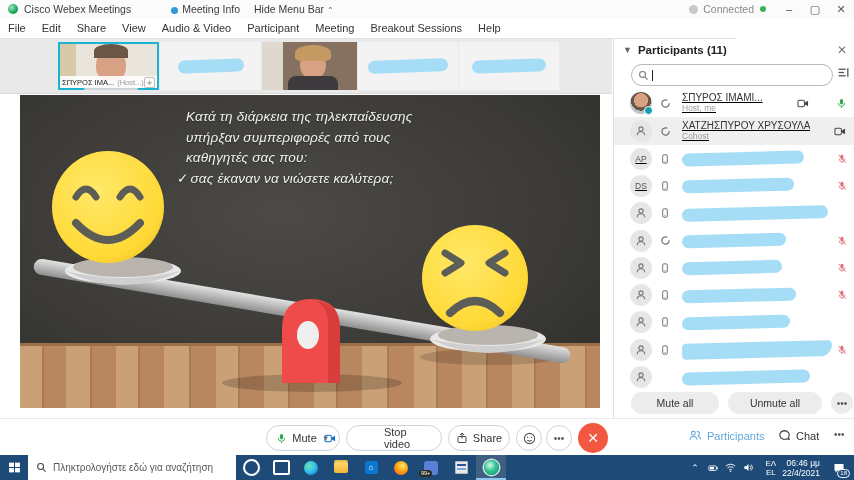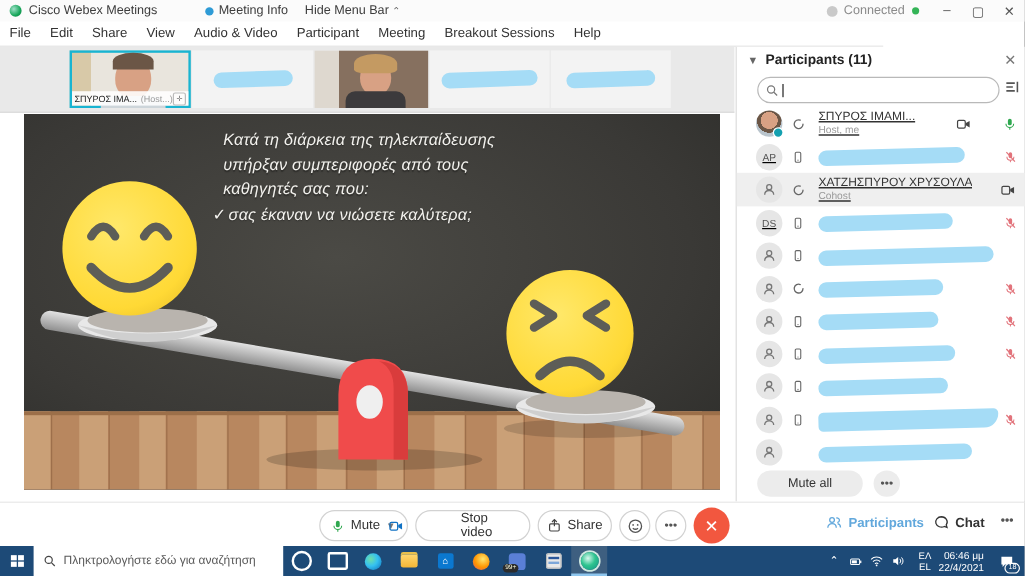--- a/index.html
+++ b/index.html
@@ -56,21 +56,21 @@
   .mic-live{color:#2fa84f;}.mic-muted{color:#e2737b;}
   .cam{color:#444;}
   .p-bottom{position:absolute;left:0;bottom:4px;width:100%;display:flex;align-items:center;padding-left:17px;box-sizing:border-box;gap:9px;}
   .pill-gray{background:#ececec;border-radius:13px;height:22px;display:flex;align-items:center;justify-content:center;font-size:10.5px;color:#333;}
   .dots-btn{width:22px;height:22px;border-radius:50%;background:#ececec;display:flex;align-items:center;justify-content:center;color:#555;font-size:10px;}
   
   .bottombar{left:0;top:418px;width:854px;height:37px;background:#fff;border-top:1px solid #e8e8e8;}
   .ctl{position:absolute;top:6px;height:26px;background:#fff;border:1px solid #d2d2d2;border-radius:14px;display:flex;align-items:center;justify-content:center;font-size:11px;color:#333;gap:5px;box-sizing:border-box;}
   .ctl .dd{color:#777;font-size:8px;}
   .leave{position:absolute;top:4px;width:30px;height:30px;border-radius:50%;background:#f2573f;color:#fff;display:flex;align-items:center;justify-content:center;font-size:14px;}
-  .foot-btn{position:absolute;top:10px;display:flex;align-items:center;gap:5px;font-size:11px;font-weight:bold;}
+  .foot-btn{position:absolute;top:10px;display:flex;align-items:center;gap:5px;font-size:11px;}
   
   .taskbar{left:0;top:455px;width:854px;height:25px;background:#1d4a77;display:flex;align-items:center;color:#fff;}
   .tb-start{width:28px;height:25px;display:flex;align-items:center;justify-content:center;}
   .tb-search{width:208px;height:25px;background:#fff;display:flex;align-items:center;color:#5a5a5a;font-size:10px;gap:6px;padding-left:8px;box-sizing:border-box;}
   .tb-app{width:30px;height:25px;display:flex;align-items:center;justify-content:center;position:relative;}
   .tb-app.active{background:#3e5f80;box-shadow:inset 0 -2px 0 #8ec6ee;}
   .tray{margin-left:auto;display:flex;align-items:center;height:25px;}
   .tray-ico{width:15px;display:flex;justify-content:center;color:#fff;margin-right:3px;}
   .tray-lang{font-size:8px;line-height:9px;text-align:center;margin:0 6px;}
   .tray-clock{font-size:8.5px;line-height:10px;text-align:right;margin-right:8px;}
@@ -291,20 +291,45 @@
             </span>
             <span class="mic-live ico">
               <svg width="11" height="13" viewBox="0 0 24 24">
                 <rect x="8.5" y="2" width="7" height="12" rx="3.5" fill="currentColor"></rect>
                 <path d="M5 11a7 7 0 0 0 14 0" fill="none" stroke="currentColor" stroke-width="2"></path>
                 <line x1="12" y1="18" x2="12" y2="22" stroke="currentColor" stroke-width="2"></line>
               </svg>
             </span>
           </div>
         </div>
+        <div class="prow hl" style="height: 28px;">
+          <div class="avatar" style="color: rgb(119, 119, 119);">
+            <svg width="12" height="12" viewBox="0 0 24 24">
+              <circle cx="12" cy="8" r="4.2" fill="none" stroke="currentColor" stroke-width="2.2"></circle>
+              <path d="M4.5 20.5c0-4.5 3.6-7 7.5-7s7.5 2.5 7.5 7" fill="none" stroke="currentColor" stroke-width="2.2"></path>
+            </svg>
+          </div>
+          <span class="stat-ico ico">
+            <svg width="11" height="11" viewBox="0 0 24 24">
+              <path d="M20 12a8 8 0 1 1-5-7.4" fill="none" stroke="currentColor" stroke-width="2.4" stroke-linecap="round"></path>
+            </svg>
+          </span>
+          <div class="pname">
+            <div>ΧΑΤΖΗΣΠΥΡΟΥ ΧΡΥΣΟΥΛΑ</div>
+            <div class="prole">Cohost</div>
+          </div>
+          <div class="rgt">
+            <span class="cam ico">
+              <svg width="14" height="11" viewBox="0 0 24 24">
+                <rect x="1" y="5" width="14" height="14" rx="2.5" fill="none" stroke="currentColor" stroke-width="2.2"></rect>
+                <path d="M16 10l7-4v12l-7-4z" fill="currentColor"></path>
+              </svg>
+            </span>
+          </div>
+        </div>
         <div class="prow" style="height: 27.3px;">
           <div class="avatar">
             <span>AP</span>
           </div>
           <span class="stat-ico ico">
             <svg width="10" height="12" viewBox="0 0 24 24">
               <rect x="6.5" y="2" width="11" height="20" rx="2.5" fill="none" stroke="currentColor" stroke-width="2.2"></rect>
               <circle cx="12" cy="18" r="1.2" fill="currentColor"></circle>
             </svg>
           </span>
@@ -313,45 +338,20 @@
             <span class="mic-muted ico">
               <svg width="10" height="12" viewBox="0 0 24 24">
                 <rect x="8.5" y="2" width="7" height="12" rx="3.5" fill="currentColor"></rect>
                 <path d="M5 11a7 7 0 0 0 14 0" fill="none" stroke="currentColor" stroke-width="2"></path>
                 <line x1="12" y1="18" x2="12" y2="22" stroke="currentColor" stroke-width="2"></line>
                 <line x1="4" y1="2" x2="21" y2="21" stroke="currentColor" stroke-width="2.4"></line>
               </svg>
             </span>
           </div>
         </div>
-        <div class="prow hl" style="height: 28px;">
-          <div class="avatar" style="color: rgb(119, 119, 119);">
-            <svg width="12" height="12" viewBox="0 0 24 24">
-              <circle cx="12" cy="8" r="4.2" fill="none" stroke="currentColor" stroke-width="2.2"></circle>
-              <path d="M4.5 20.5c0-4.5 3.6-7 7.5-7s7.5 2.5 7.5 7" fill="none" stroke="currentColor" stroke-width="2.2"></path>
-            </svg>
-          </div>
-          <span class="stat-ico ico">
-            <svg width="11" height="11" viewBox="0 0 24 24">
-              <path d="M20 12a8 8 0 1 1-5-7.4" fill="none" stroke="currentColor" stroke-width="2.4" stroke-linecap="round"></path>
-            </svg>
-          </span>
-          <div class="pname">
-            <div>ΧΑΤΖΗΣΠΥΡΟΥ ΧΡΥΣΟΥΛΑ</div>
-            <div class="prole">Cohost</div>
-          </div>
-          <div class="rgt">
-            <span class="cam ico">
-              <svg width="14" height="11" viewBox="0 0 24 24">
-                <rect x="1" y="5" width="14" height="14" rx="2.5" fill="none" stroke="currentColor" stroke-width="2.2"></rect>
-                <path d="M16 10l7-4v12l-7-4z" fill="currentColor"></path>
-              </svg>
-            </span>
-          </div>
-        </div>
         <div class="prow" style="height: 27.3px;">
           <div class="avatar">
             <span>DS</span>
           </div>
           <span class="stat-ico ico">
             <svg width="10" height="12" viewBox="0 0 24 24">
               <rect x="6.5" y="2" width="11" height="20" rx="2.5" fill="none" stroke="currentColor" stroke-width="2.2"></rect>
               <circle cx="12" cy="18" r="1.2" fill="currentColor"></circle>
             </svg>
           </span>
@@ -505,20 +505,21 @@
               <path d="M4.5 20.5c0-4.5 3.6-7 7.5-7s7.5 2.5 7.5 7" fill="none" stroke="currentColor" stroke-width="2.2"></path>
             </svg>
           </div>
           <span class="stat-ico ico"></span>
           <div class="scribble" style="margin-left: 8px; width: 128px;"></div>
           <div class="rgt"></div>
         </div>
       </div>
     <div class="p-bottom">
       <div class="pill-gray" style="width:88px;">Mute all</div>
+      <div class="pill-gray" style="width:94px;">Unmute all</div>
       <div class="dots-btn">•••</div>
     </div>
   </div>
 
   <div class="abs bottombar">
     <div class="ctl" style="left:266px;width:74px;">
       <span class="ico mic-live" id="mute-ico">
           <svg width="11" height="13" viewBox="0 0 24 24">
             <rect x="8.5" y="2" width="7" height="12" rx="3.5" fill="currentColor"></rect>
             <path d="M5 11a7 7 0 0 0 14 0" fill="none" stroke="currentColor" stroke-width="2"></path>

